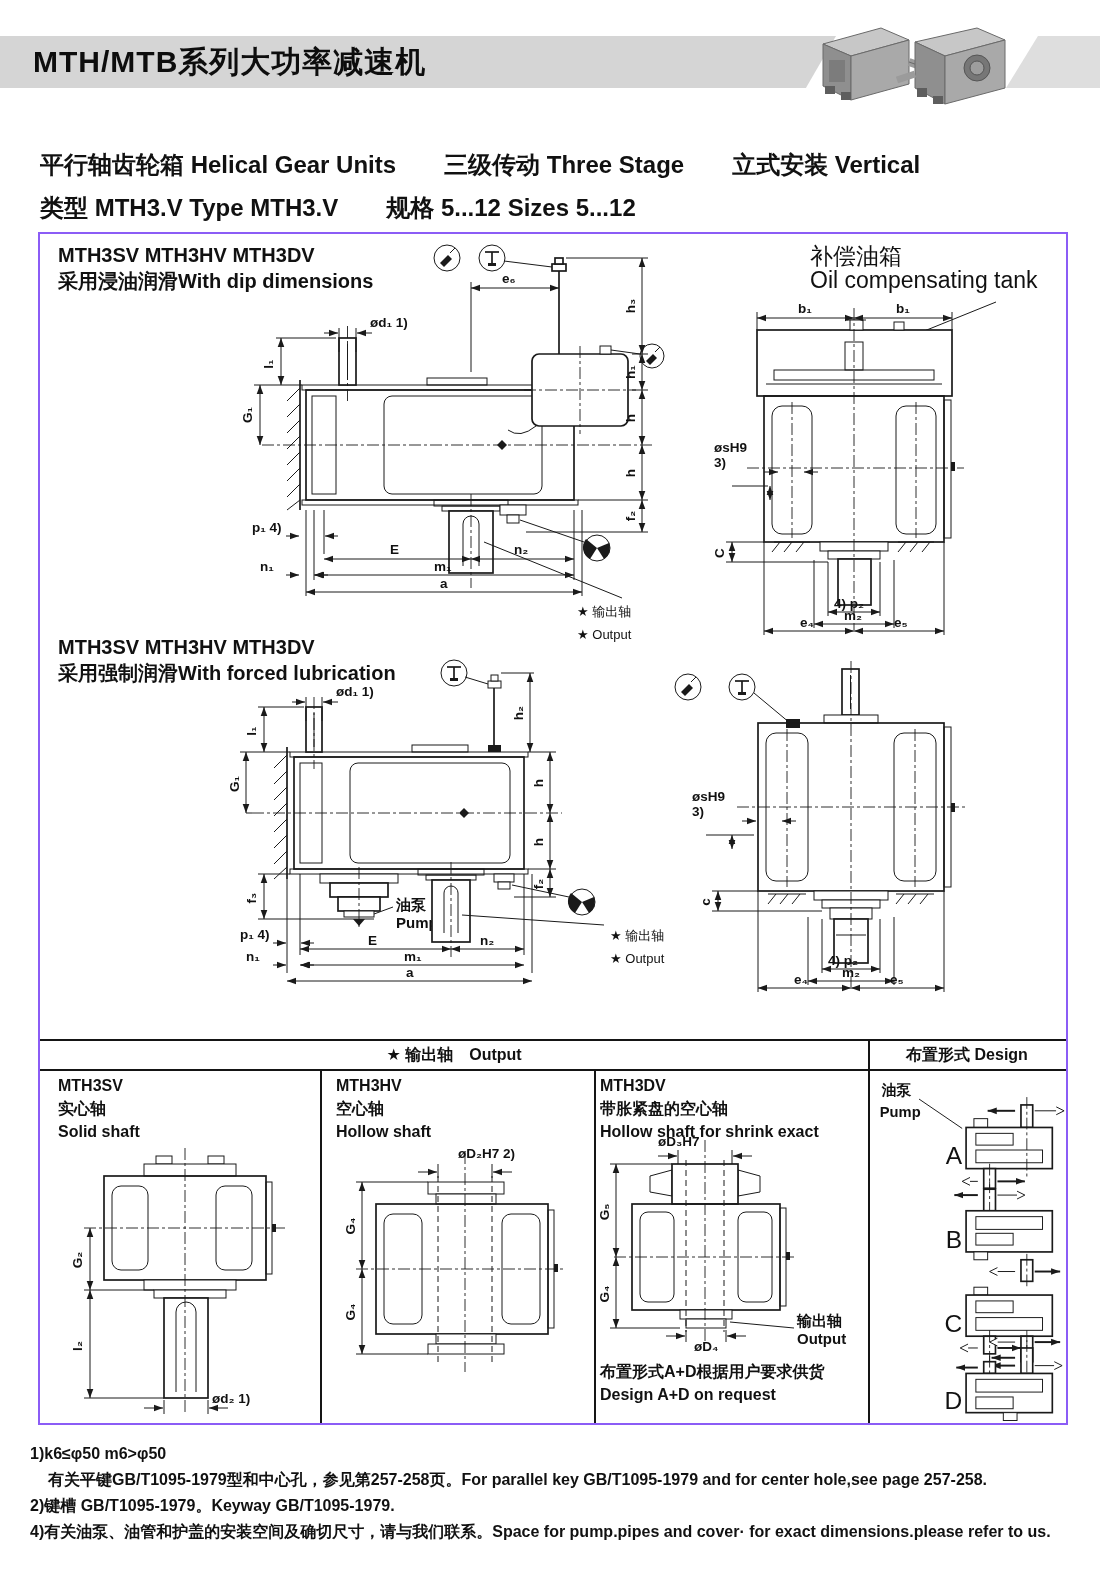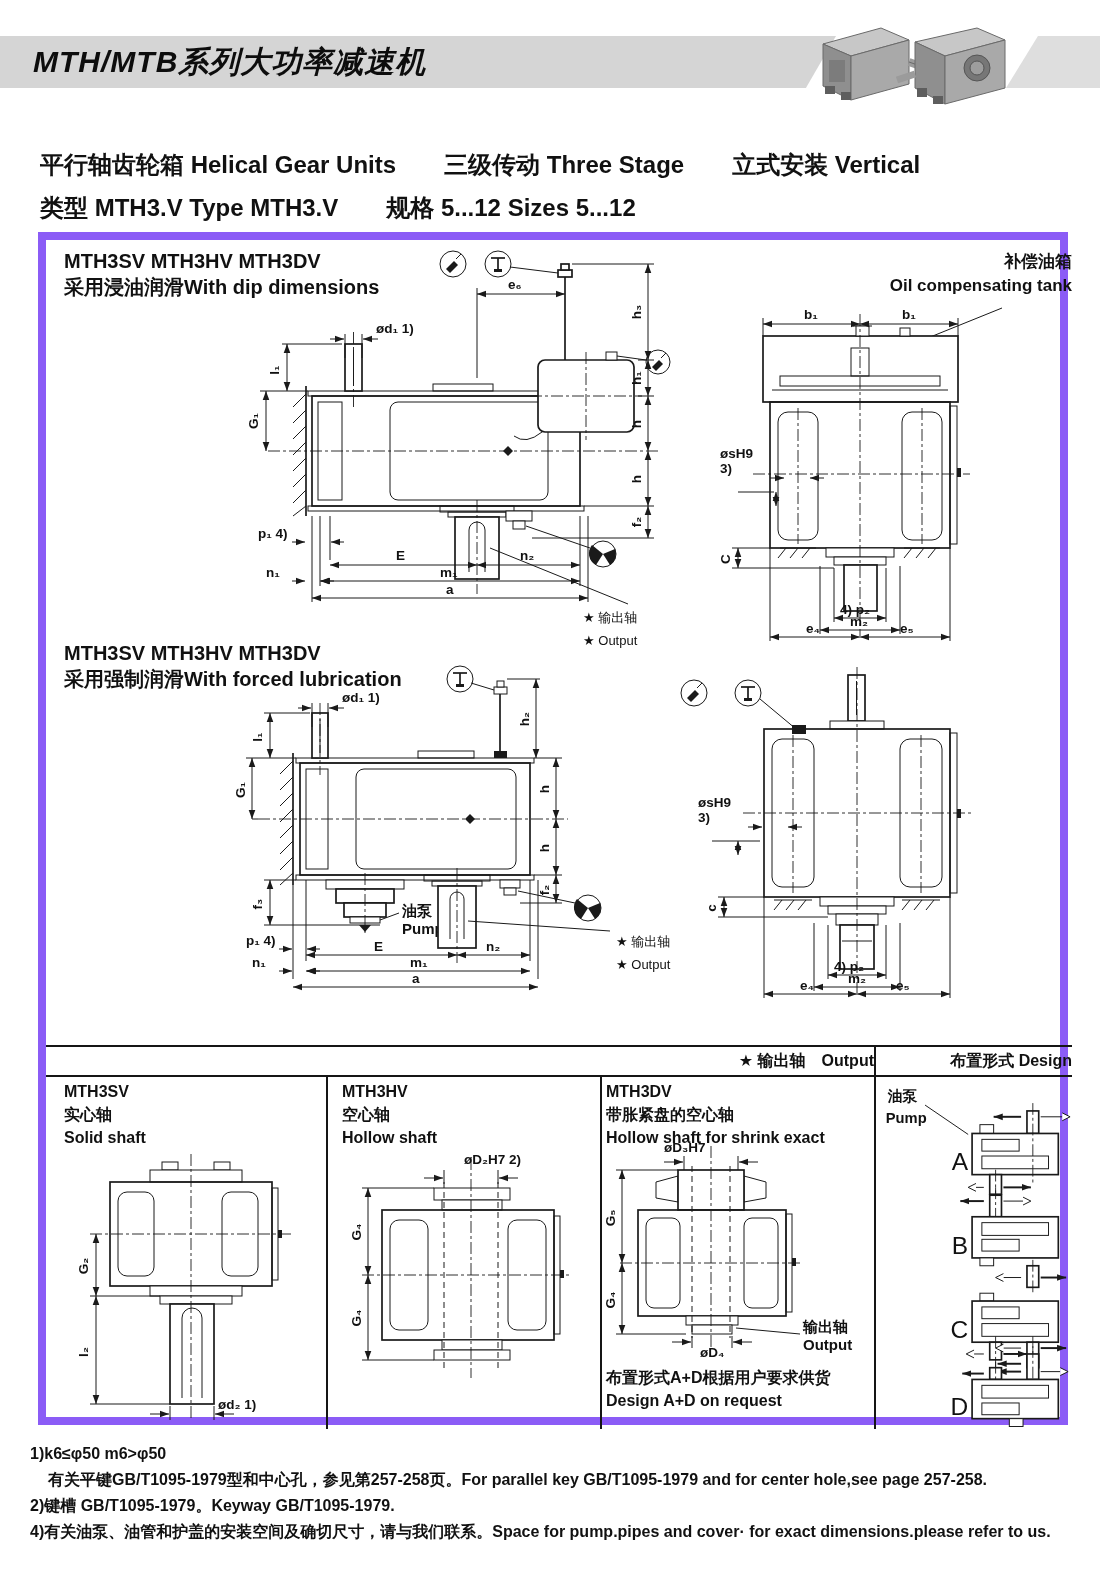--- a/index.html
+++ b/index.html
@@ -3,30 +3,30 @@
 <meta charset="utf-8">
 <style>
   html,body{margin:0;padding:0}
   body{width:1100px;height:1583px;position:relative;background:#fff;color:#111;
        font-family:"Liberation Sans","DejaVu Sans",sans-serif;overflow:hidden}
   .abs{position:absolute}
   .band{left:0;top:36px;width:836px;height:52px;background:#d5d5d5;
         clip-path:polygon(0 0,100% 0,96.4% 100%,0 100%)}
   .deco{left:1006px;top:36px;width:94px;height:52px;background:#dedede;
         clip-path:polygon(34% 0,100% 0,100% 100%,0 100%)}
-  .title{left:33px;top:42px;font-size:30px;font-weight:800;font-style:italic;
+  .title{left:33px;top:42px;font-size:30px;font-weight:800;
          letter-spacing:1px;color:#0d0d0d;white-space:nowrap}
   .sub{left:40px;font-size:24px;font-weight:700;white-space:nowrap}
-  .figbox{left:38px;top:232px;width:1030px;height:1193px;border:8px solid #8b5cf6;box-sizing:border-box}
+  .figbox{left:38px;top:232px;width:1030px;height:1193px;border:2px solid #8b5cf6;box-sizing:border-box}
   .sechead{font-size:20px;font-weight:700;line-height:26px;white-space:nowrap}
-  .tanklbl{left:770px;top:10px;width:256px;text-align:right;font-size:17px;font-weight:700;line-height:24px}
+  .tanklbl{left:770px;top:10px;width:256px;text-align:left;font-size:23px;font-weight:400;line-height:24px}
   .star{font-size:13px;font-weight:400;line-height:23px;white-space:nowrap}
   .oilnote{font-size:17px;font-weight:700;line-height:27px;white-space:nowrap}
   .tline{background:#151515}
-  .thead{font-size:16px;font-weight:700;text-align:right}
+  .thead{font-size:16px;font-weight:700;text-align:center}
   .coltxt{font-size:16px;font-weight:700;line-height:23px;white-space:nowrap}
   .foot{left:30px;top:1441px;width:1060px;font-size:16px;font-weight:700;line-height:26px;white-space:nowrap}
   .foot .ind{padding-left:18px}
   svg{overflow:visible}
   svg text{font-family:"Liberation Sans","DejaVu Sans",sans-serif}
   .dl{font-size:13.5px;font-weight:700;fill:#111}
   .lbl15{font-size:15px;font-weight:700;fill:#111}
   .dletter{font-size:25px;font-weight:400;fill:#111}
   .ln{fill:none;stroke:#1a1a1a;stroke-width:1.7}
   .lnf{fill:#fff;stroke:#1a1a1a;stroke-width:1.7}

